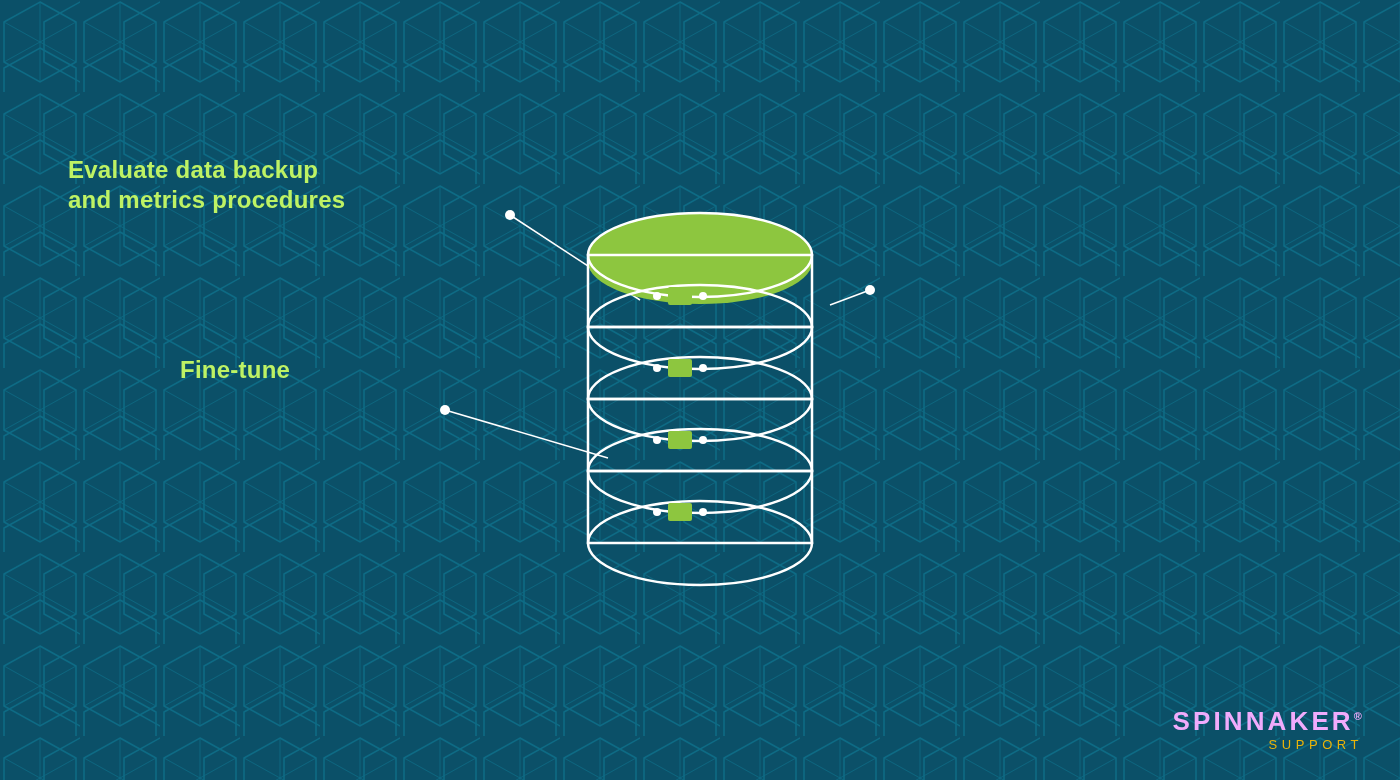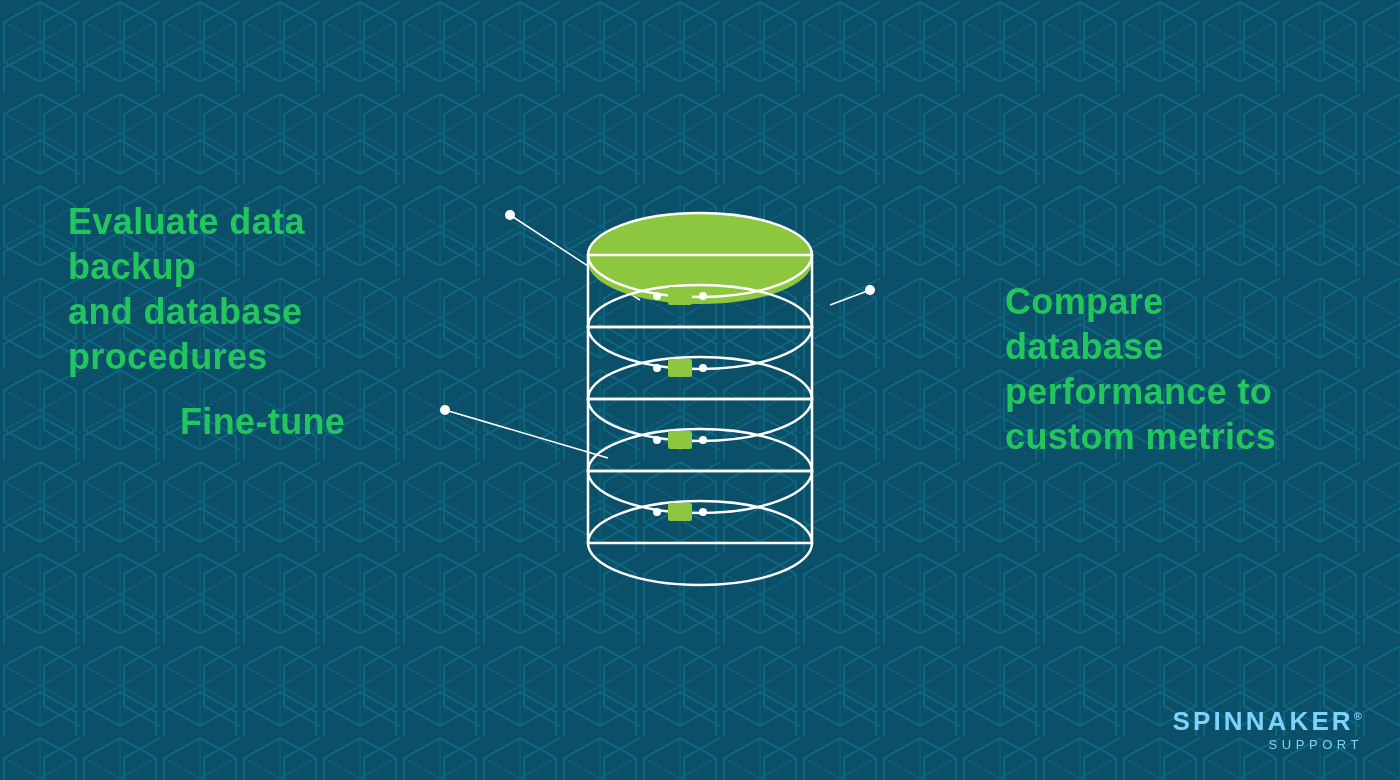--- a/index.html
+++ b/index.html
@@ -26,26 +26,25 @@
       position: absolute;
       inset: 0;
       z-index: 1;
       width: 1400px;
       height: 780px;
     }
 
     
     .label {
       position: absolute;
-      color: #22c55e;
-      font-size: 36px;
+      color: #bef264;
+      font-size: 24px;
       font-weight: 700;
       line-height: 1.25;
       letter-spacing: 0.01em;
-      margin-top: 44px;
     }
 
     .label-backup {
       left: 68px;
       top: 155px;
       width: 340px;
     }
 
     .label-finetune {
       left: 180px;
@@ -73,29 +72,29 @@
     .logo {
       position: absolute;
       bottom: 28px;
       right: 35px;
       display: flex;
       flex-direction: column;
       align-items: flex-end;
     }
 
     .logo-text-spinnaker {
-      color: #7dd3fc;
+      color: #f0abfc;
       font-size: 26px;
       font-weight: 900;
       letter-spacing: 0.12em;
       text-transform: uppercase;
     }
 
     .logo-text-support {
-      color: #7dd3fc;
+      color: #eab308;
       font-size: 13px;
       font-weight: 400;
       letter-spacing: 0.35em;
       text-transform: uppercase;
       text-align: right;
       margin-right: 2px;
     }
 
     .logo-reg {
       font-size: 11px;
@@ -167,32 +166,27 @@
     <rect x="38" y="281" width="224" height="72" fill="none" stroke="white" stroke-width="2.5"></rect>
     <ellipse cx="150" cy="353" rx="112" ry="42" fill="none" stroke="white" stroke-width="2.5"></ellipse>
 
     <rect x="118" y="313" width="24" height="18" rx="2" fill="#8dc63f"></rect>
     <circle cx="107" cy="322" r="4" fill="white"></circle>
     <circle cx="153" cy="322" r="4" fill="white"></circle>
   </svg>
 
   <div class="label label-backup">
     <span>Evaluate data backup</span><br>
-    <span>and database procedures</span>
+    <span>and metrics procedures</span>
   </div>
 
   <div class="label label-finetune">
     <span>Fine-tune</span><br>
   </div>
 
-  <div class="label label-compare">
-    <span>Compare database</span><br>
-    <span>performance to</span><br>
-    <span>custom metrics</span>
-  </div>
 
   <div class="logo">
     <div class="logo-text-spinnaker">
       <span>SPINNAKER</span><span class="logo-reg">®</span>
     </div>
     <div class="logo-text-support">SUPPORT</div>
   </div>
 
 </div>
 

